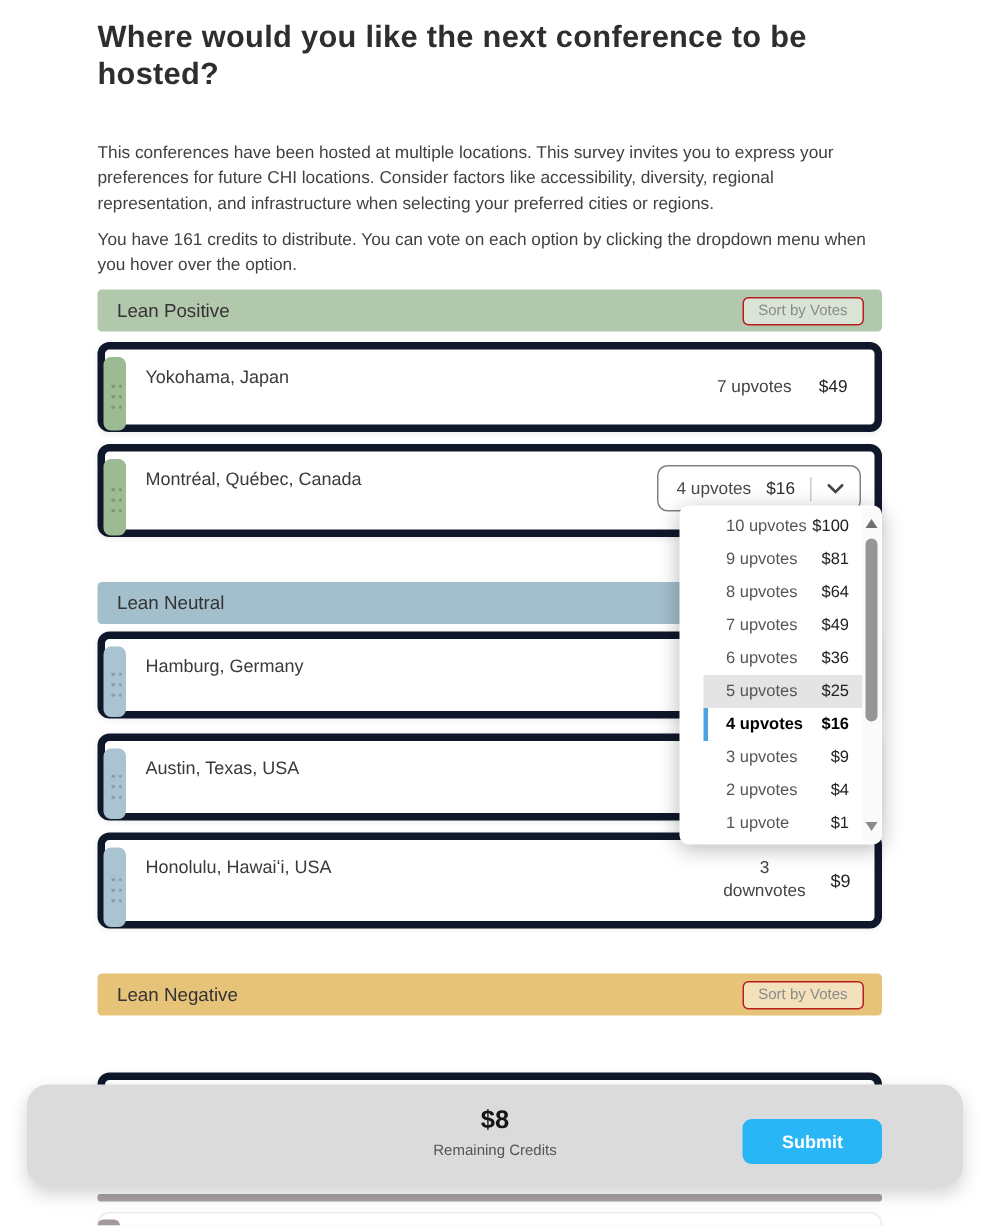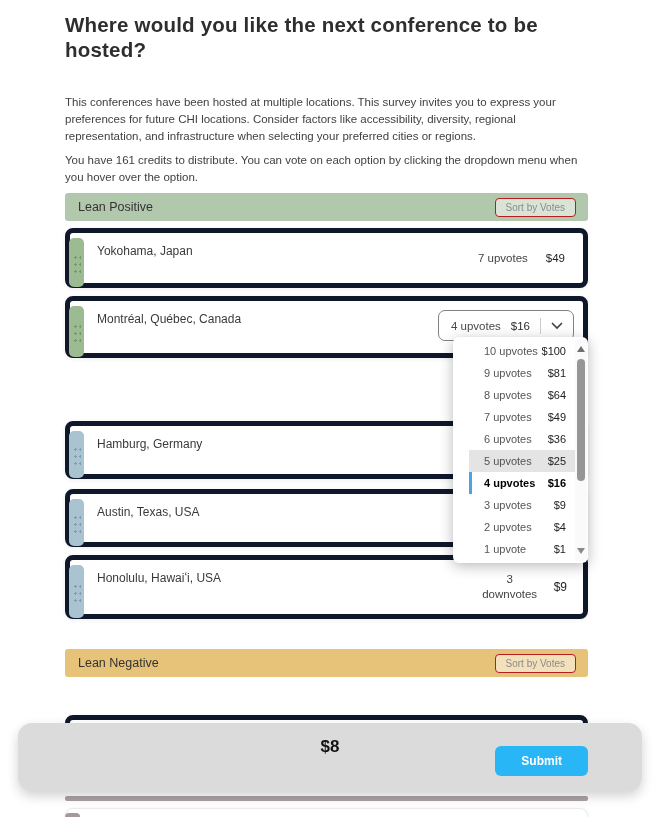--- a/index.html
+++ b/index.html
@@ -126,20 +126,23 @@
     <div class="vote-trigger">
       <span>4 upvotes</span>
       <span class="amt">$16</span>
       <span class="vdiv"></span>
       <svg width="12" height="8" viewBox="0 0 12 8">
         <path d="M1.5 1.5 L6 6 L10.5 1.5" stroke="#444" stroke-width="1.7" fill="none" stroke-linecap="round"></path>
       </svg>
     </div>
   </div>
 
+  <div id="sec-neu" class="content sec-head">
+    <span>Lean Neutral</span>
+  </div>
 
   <div id="card-hamburg" class="card neu">
     <div class="handle">
         <div class="dots"></div>
       </div>
     <div class="card-title">Hamburg, Germany</div>
   </div>
 
   <div id="card-austin" class="card neu">
     <div class="handle">
@@ -232,17 +235,18 @@
     <div class="mscroll">
       <div class="up"></div>
       <div class="thumb"></div>
       <div class="down"></div>
     </div>
   </div>
 
   <div id="footer">
     <div id="credits">
       <div class="val">$8</div>
+      <div class="lbl">Remaining Credits</div>
     </div>
     <button id="submit-btn">Submit</button>
   </div>
 
 </div>
 
 </body></html>

